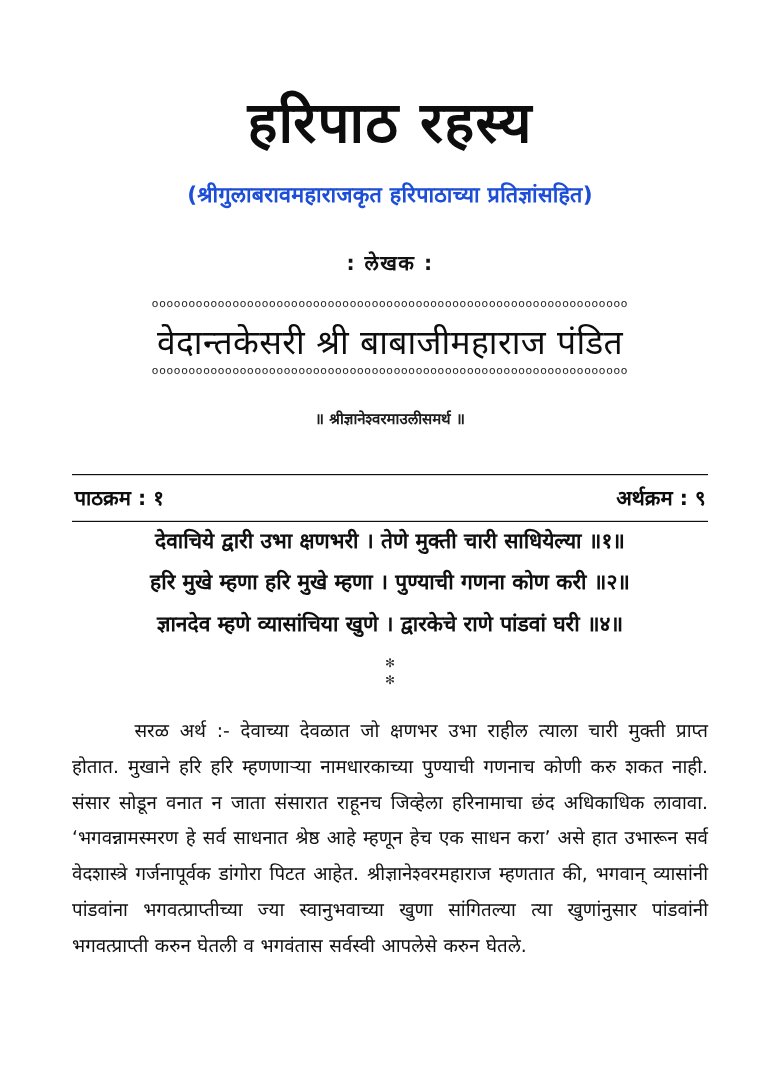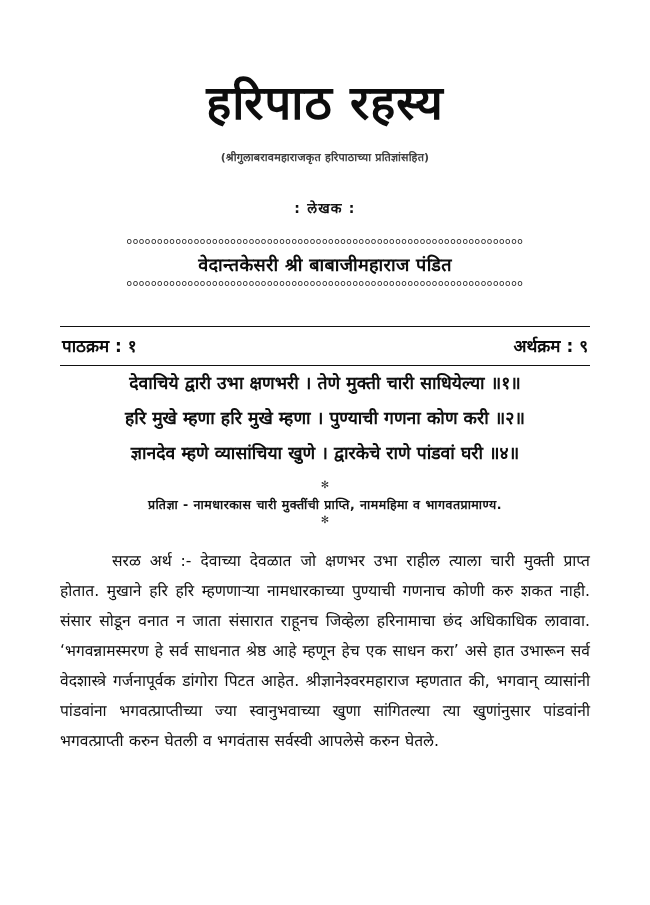--- a/index.html
+++ b/index.html
@@ -35,51 +35,51 @@
     font-size: 47px;
     line-height: 1.05;
     font-weight: 700;
     letter-spacing: 1px;
     margin: 0;
     color: #0d0d0d;
     white-space: nowrap;
   }
   .doc-subtitle {
     margin: 22px 0 0 0;
-    font-size: 11px;
+    font-size: 18px;
     font-weight: 600;
-    color: #404040;
+    color: #1d4ed8;
     letter-spacing: 0.2px;
   }
 
   
   .author-block {
     margin-top: 34px;
     text-align: center;
   }
   .author-label {
-    font-size: 14px;
+    font-size: 17px;
     font-weight: 700;
     letter-spacing: 1.2px;
     margin: 14px 0 20px 0;
     color: #111;
   }
   .orn-rule {
     font-size: 9px;
     line-height: 9px;
     letter-spacing: 0.6px;
     color: #222;
     overflow: hidden;
     white-space: nowrap;
     height: 11px;
     font-family: "DejaVu Sans", "Liberation Sans", sans-serif;
   }
   .author-name {
-    font-size: 18px;
-    font-weight: 700;
+    font-size: 28px;
+    font-weight: 400;
     margin: 4px 0 3px 0;
     letter-spacing: 0.3px;
     color: #0d0d0d;
     white-space: nowrap;
   }
 
   
   .invocation {
     margin-top: 22px;
     text-align: center;
@@ -165,32 +165,32 @@
   </div>
 
   <div class="author-block">
     <div class="author-label">: लेखक :</div>
     <div class="orn-rule">ooooooooooooooooooooooooooooooooooooooooooooooooooooooooooooooooo</div>
     <div class="author-name">वेदान्तकेसरी श्री बाबाजीमहाराज पंडित</div>
     <div class="orn-rule">ooooooooooooooooooooooooooooooooooooooooooooooooooooooooooooooooo</div>
   </div>
 
   <div class="invocation">
+    <div>॥   श्रीज्ञानेश्वरमाउलीसमर्थ    ॥</div>
   </div>
 
   <div class="crumb-band">
     <span class="crumb-item">पाठक्रम : १</span>
     <span class="crumb-item">अर्थक्रम : ९</span>
   </div>
 
   <div class="verses">
     <div class="verse-line">देवाचिये द्वारी उभा क्षणभरी । तेणे मुक्ती चारी साधियेल्या ॥१॥</div>
     <div class="verse-line">हरि मुखे म्हणा हरि मुखे म्हणा । पुण्याची गणना कोण करी ॥२॥</div>
     <div class="verse-line">ज्ञानदेव म्हणे व्यासांचिया खुणे । द्वारकेचे राणे पांडवां घरी ॥४॥</div>
   </div>
 
   <div class="ornament top">✻</div>
-  <div class="pledge">प्रतिज्ञा - नामधारकास चारी मुक्तींची प्राप्ति, नाममहिमा व भागवतप्रामाण्य.</div>
   <div class="ornament bottom">✻</div>
 
   <p class="prose">सरळ अर्थ :- देवाच्या देवळात जो क्षणभर उभा राहील त्याला चारी मुक्ती प्राप्त होतात. मुखाने हरि हरि म्हणणाऱ्या नामधारकाच्या पुण्याची गणनाच कोणी करु शकत नाही. संसार सोडून वनात न जाता संसारात राहूनच जिव्हेला हरिनामाचा छंद अधिकाधिक लावावा. ‘भगवन्नामस्मरण हे सर्व साधनात श्रेष्ठ आहे म्हणून हेच एक साधन करा’ असे हात उभारून सर्व वेदशास्त्रे गर्जनापूर्वक डांगोरा पिटत आहेत. श्रीज्ञानेश्वरमहाराज म्हणतात की, भगवान् व्यासांनी पांडवांना भगवत्प्राप्तीच्या ज्या स्वानुभवाच्या खुणा सांगितल्या त्या खुणांनुसार पांडवांनी भगवत्प्राप्ती करुन घेतली व भगवंतास सर्वस्वी आपलेसे करुन घेतले.</p>
 
 </div>
 
 </body></html>

